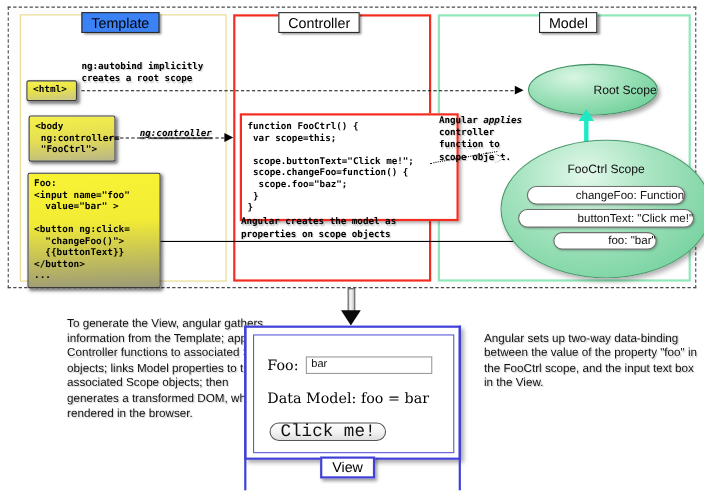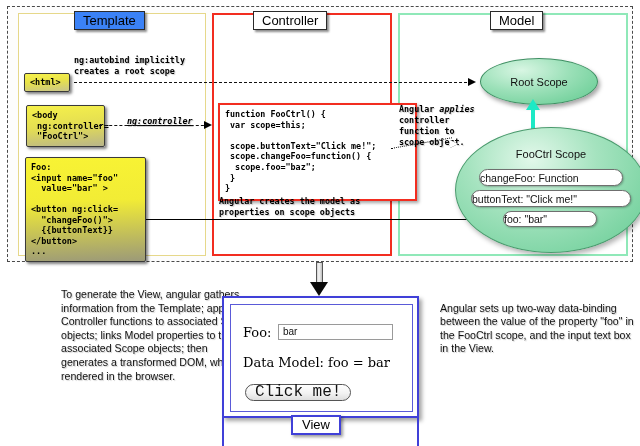--- a/index.html
+++ b/index.html
@@ -108,37 +108,37 @@
     border-radius:50%;
     box-sizing:border-box;
     text-align:center;
     color:#111;
   }
   .root-scope{
     left:480px;top:58px;width:118px;height:47px;
     background:radial-gradient(ellipse at 35% 25%,#d8f6e3 0%,#9be0b8 45%,#5fc98e 100%);
     border:1px solid #3f8f63;
     box-shadow:2px 3px 4px rgba(0,0,0,.35);
-    font-size:11px;line-height:47px;
+    font-size:11px;line-height:47px;text-align:right;
   }
   .fooctrl-scope{
     left:455px;top:127px;width:192px;height:126px;
     background:radial-gradient(ellipse at 40% 25%,#e2f8ea 0%,#a5e3bf 40%,#63cb92 100%);
     border:1px solid #4a9a6d;
     box-shadow:2px 3px 5px rgba(0,0,0,.3);
   }
   .fooctrl-title{position:absolute;left:0;top:20px;width:100%;text-align:center;font-size:11px;color:#111;}
 
   .pill{
     position:absolute;
     box-sizing:border-box;
     background:#fff;
     border:1px solid #6f6f6f;
     border-radius:999px;
-    text-align:left;
+    text-align:right;
     font-size:10.5px;
     color:#111;
     white-space:nowrap;
     box-shadow:1px 1px 2px rgba(0,0,0,.25);
   }
   .pill-changefoo{left:479px;top:169px;width:144px;height:17px;line-height:16px;}
   .pill-buttontext{left:471px;top:190px;width:160px;height:17px;line-height:16px;}
   .pill-foo{left:503px;top:211px;width:94px;height:16px;line-height:15px;}
 
   

